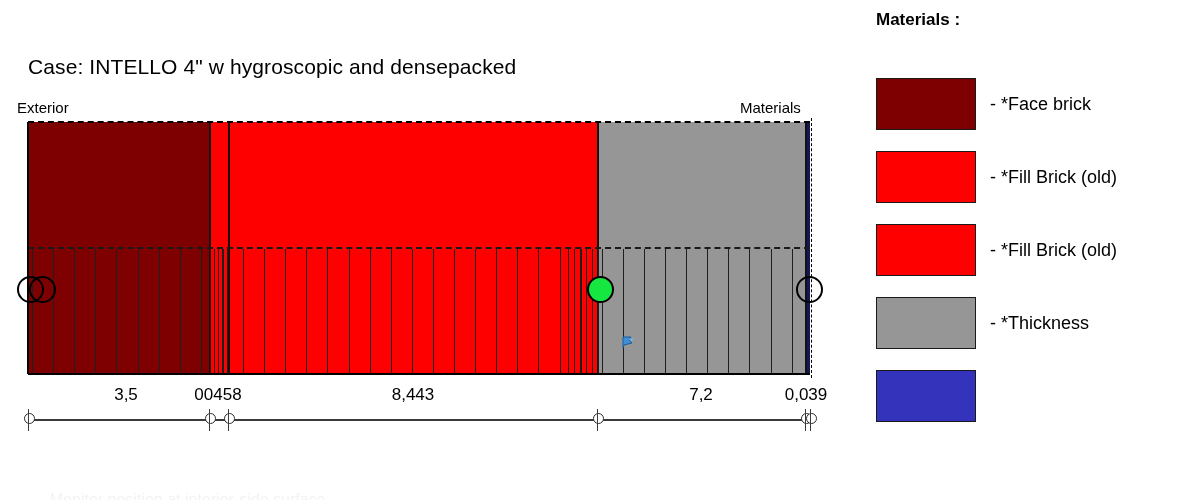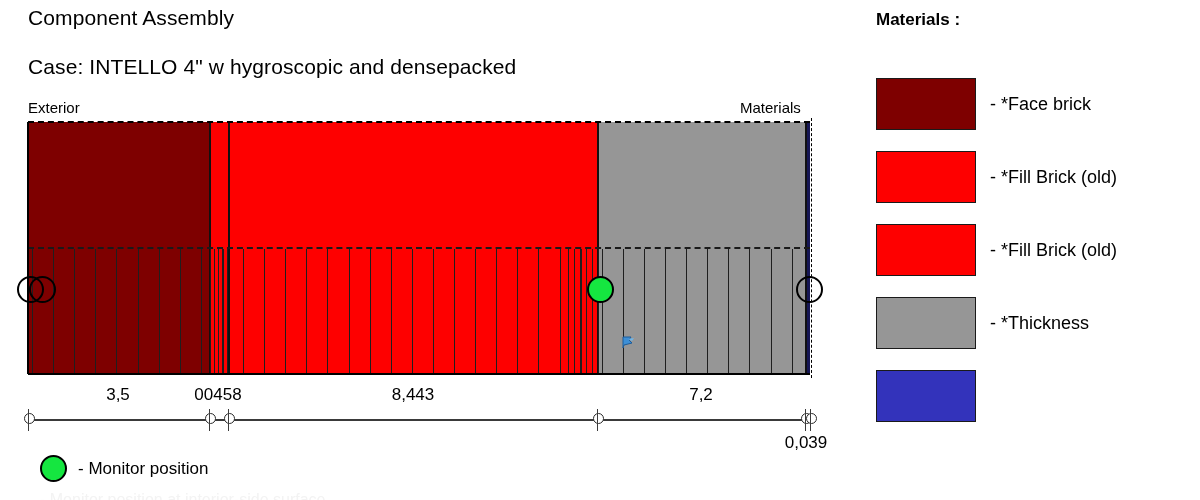--- a/index.html
+++ b/index.html
@@ -18,21 +18,21 @@
     position:absolute;left:28px;top:6px;
     font-size:21px;letter-spacing:.1px;white-space:nowrap;
   }
   .subtitle{
     position:absolute;left:28px;top:55px;
     font-size:21px;letter-spacing:.1px;white-space:nowrap;
   }
   .side-label{
     position:absolute;top:99px;font-size:15px;white-space:nowrap;
   }
-  .side-label.ext{left:28px;}
+  .side-label.ext{left:17px;}
   .side-label.int{left:740px;}
 
   
   .assembly{
     position:absolute;left:28px;top:122px;
     width:782px;height:252px;
   }
   .layer{position:absolute;top:0;bottom:0;}
   .layer-face{background:#7e0000;}
   .layer-fill-a{background:#fe0000;}
@@ -120,21 +120,20 @@
   .mat-swatch{
     width:98px;height:50px;border:1.8px solid #1a1a1a;flex:0 0 auto;
   }
   .mat-label{margin-left:14px;font-size:18px;white-space:nowrap;}
 </style>
 </head>
 <body>
 
 <div class="stage">
 
-  <div class="title">Component Assembly</div>
   <div class="subtitle">Case: INTELLO 4" w hygroscopic and densepacked</div>
 
   <div class="side-label ext">Exterior</div>
   <div class="side-label int">Materials</div>
 
   <div class="assembly" id="assembly">
     <div id="layers-host">
         <div class="layer layer-face" style="left: 0px; width: 181px; background: rgb(126, 0, 0);"></div>
         <div class="layer layer-fill-a" style="left: 181px; width: 19px; background: rgb(254, 0, 0);"></div>
         <div class="vline" style="left: 181px;"></div>
@@ -220,32 +219,28 @@
         <div class="scale-node" style="left: 204.5px;"></div>
         <div class="scale-tick" style="left: 209px;"></div>
         <div class="scale-node" style="left: 223.5px;"></div>
         <div class="scale-tick" style="left: 228px;"></div>
         <div class="scale-node" style="left: 592.5px;"></div>
         <div class="scale-tick" style="left: 597px;"></div>
         <div class="scale-node" style="left: 800.5px;"></div>
         <div class="scale-tick" style="left: 805px;"></div>
         <div class="scale-node" style="left: 805.5px;"></div>
         <div class="scale-tick" style="left: 810px;"></div>
-        <div class="scale-val" style="left: 58px; width: 120px;">3,5</div>
+        <div class="scale-val" style="left: 66px; width: 120px;">3,5</div>
         <div class="scale-val" style="left: 158px; width: 120px;">00458</div>
         <div class="scale-val" style="left: 353px; width: 120px;">8,443</div>
         <div class="scale-val" style="left: 641px; width: 120px;">7,2</div>
-        <div class="scale-val" style="left: 746px; width: 120px; margin-top: 48px;">0,039</div>
+        <div class="scale-val" style="left: 746px; width: 120px;">0,039</div>
       </div>
   </div>
 
-  <div class="monleg">
-    <div class="monleg-dot"></div>
-    <div class="monleg-text">- Monitor position</div>
-  </div>
 
   <div class="cutoff">- Monitor position at interior-side surface</div>
 
   <div class="materials">
     <div class="materials-title">Materials :</div>
     <div id="materials-host">
         <div class="mat-row" style="top: 68px;">
           <div class="mat-swatch" style="background: rgb(126, 0, 0);"></div>
           <div class="mat-label">- *Face brick</div>
         </div>

